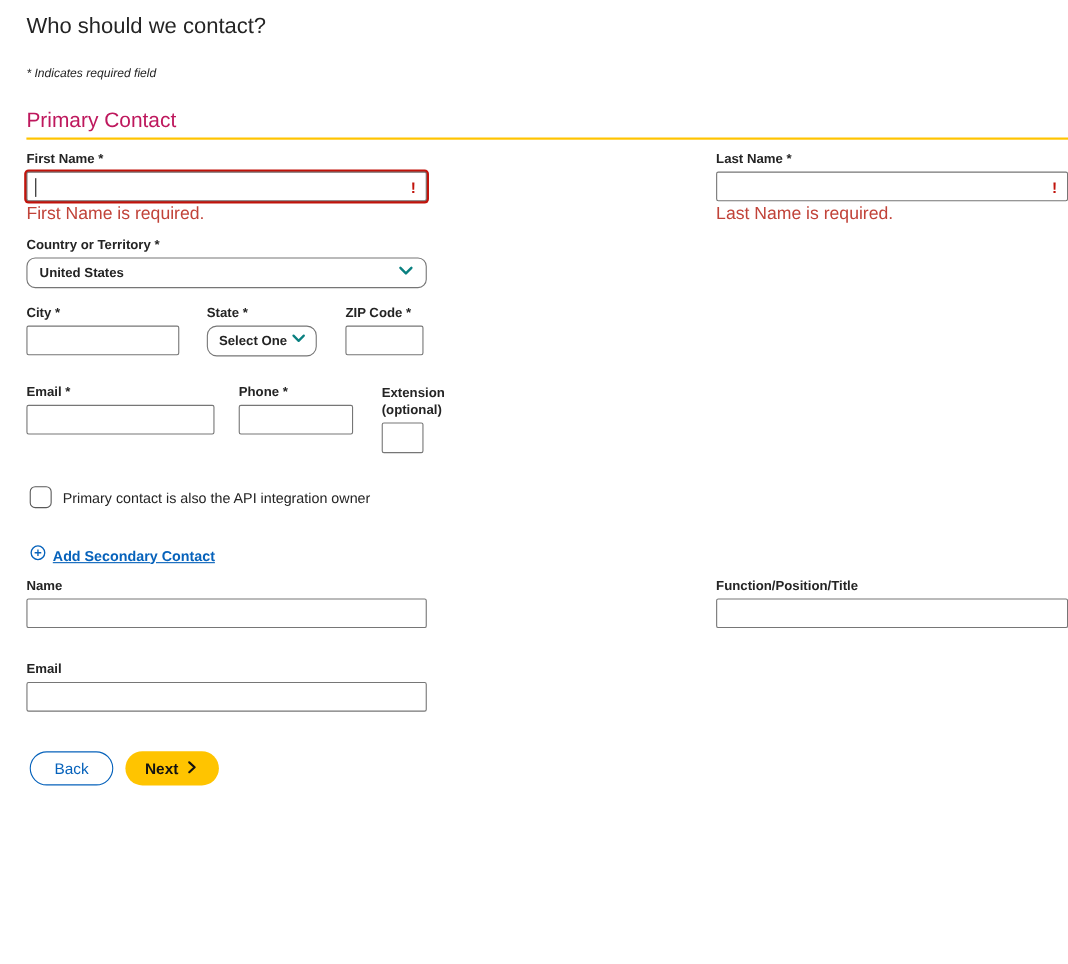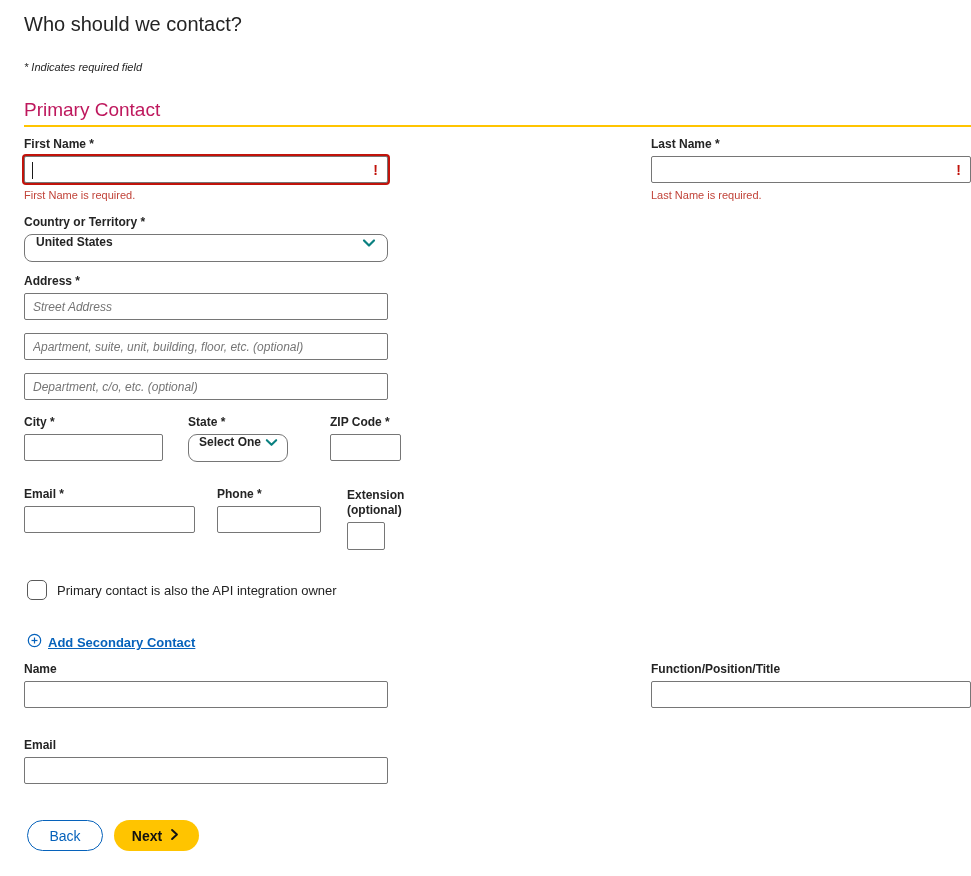--- a/index.html
+++ b/index.html
@@ -43,39 +43,39 @@
   .input-error-focus{
     height:30px;border:1px solid var(--error);border-radius:6px;
     box-shadow:0 0 0 2px var(--error);
   }
   .input-error{height:29px;border:2px solid var(--error);border-radius:1px;}
   .alert-icon{
     position:absolute;right:10px;top:50%;transform:translateY(-50%);
     color:var(--error);font-weight:bold;font-size:14px;line-height:14px;
   }
   .caret{position:absolute;left:8px;top:6px;width:1px;height:17px;background:#1a1a1a;}
-  .error-msg{margin-top:5px;font-size:11px;color:var(--error-text);line-height:14px;}
+  .error-msg{margin-top:5px;font-size:16px;color:var(--error-text);line-height:14px;}
 
   .field{margin-top:14px;}
   .select-box{
     width:364px;height:28px;border:1px solid var(--border);border-radius:8px;
-    display:flex;justify-content:space-between;
+    display:flex;align-items:center;justify-content:space-between;
     padding:0 10px 0 11px;cursor:pointer;background:#fff;
   }
   .select-box .sel-text{font-size:12px;font-weight:bold;color:#242424;}
   .select-box svg{flex:0 0 auto;}
 
   .address-field{margin-top:13px;}
   .address-field input{margin-bottom:0;}
   .addr-gap{margin-top:13px;}
 
   .city-row{margin-top:16px;display:flex;align-items:flex-start;}
   .city-cell{width:139px;margin-right:25px;}
   .state-cell{width:100px;margin-right:26px;}
-  .zip-cell{width:71px;margin-left:16px;}
+  .zip-cell{width:71px;}
   .state-select{width:100px;height:28px;border-radius:9px;padding:0 8px 0 10px;}
   .city-cell input,.zip-cell input{height:27px;}
 
   .email-row{margin-top:26px;display:flex;align-items:flex-start;}
   .email-cell{width:171px;margin-right:22px;}
   .phone-cell{width:104px;margin-right:26px;}
   .ext-cell{width:62px;}
   .ext-cell .field-label{width:62px;margin-bottom:4px;line-height:15px;}
   .ext-cell input{width:38px;height:28px;}
 
@@ -146,28 +146,20 @@
     <div class="select-box">
       <span class="sel-text">United States</span>
       <span>
         <svg width="16" height="16" viewBox="0 0 16 16">
             <polyline points="3,5.5 8,10.5 13,5.5" fill="none" stroke="#0a8080" stroke-width="2.2" stroke-linecap="round" stroke-linejoin="round"></polyline>
           </svg>
       </span>
     </div>
   </div>
 
-  <div class="address-field">
-    <label class="field-label">Address *</label>
-    <div class="col-l">
-      <input class="text-input" type="text" placeholder="Street Address" style="">
-      <input class="text-input addr-gap" type="text" placeholder="Apartment, suite, unit, building, floor, etc. (optional)" style="">
-      <input class="text-input addr-gap" type="text" placeholder="Department, c/o, etc. (optional)" style="">
-    </div>
-  </div>
 
   <div class="city-row">
     <div class="city-cell">
       <label class="field-label">City *</label>
       <input class="text-input" type="text" style="">
     </div>
     <div class="state-cell">
       <label class="field-label">State *</label>
       <div class="select-box state-select">
         <span class="sel-text">Select One</span>

